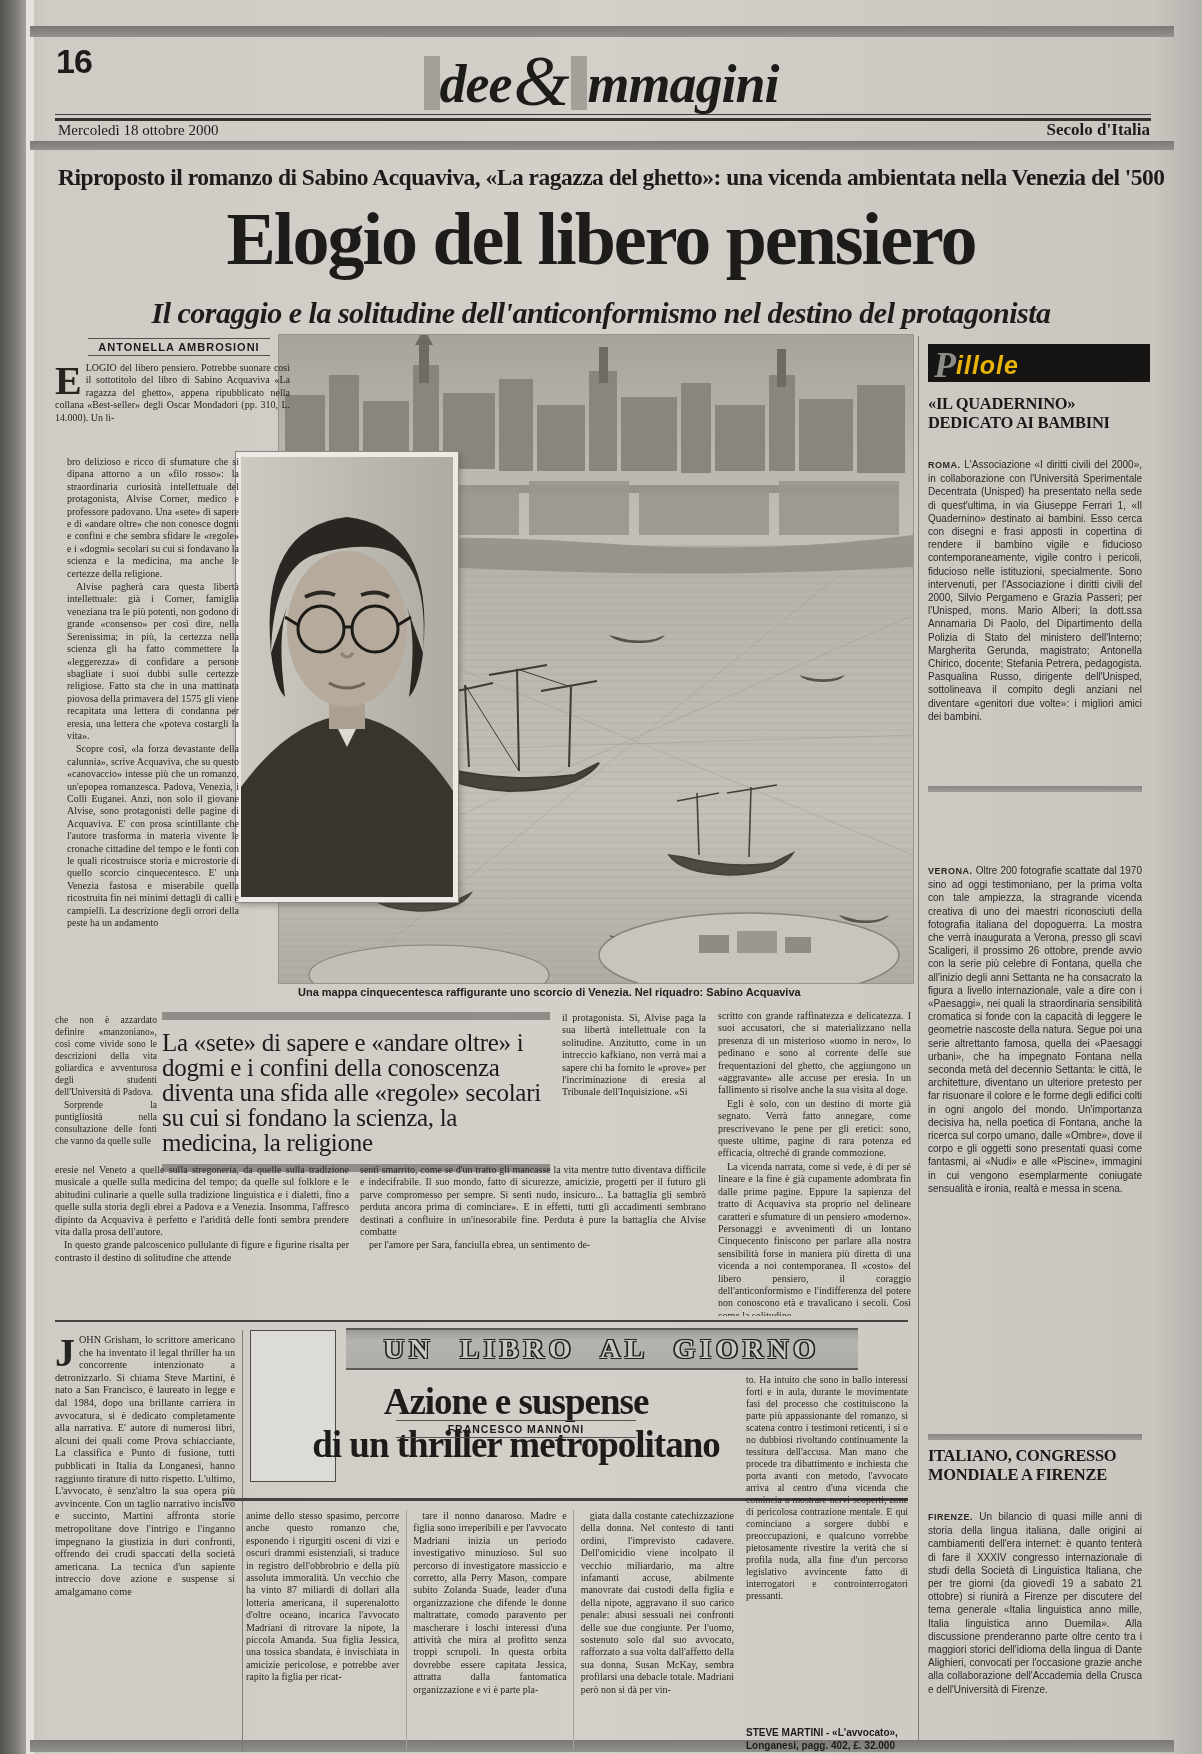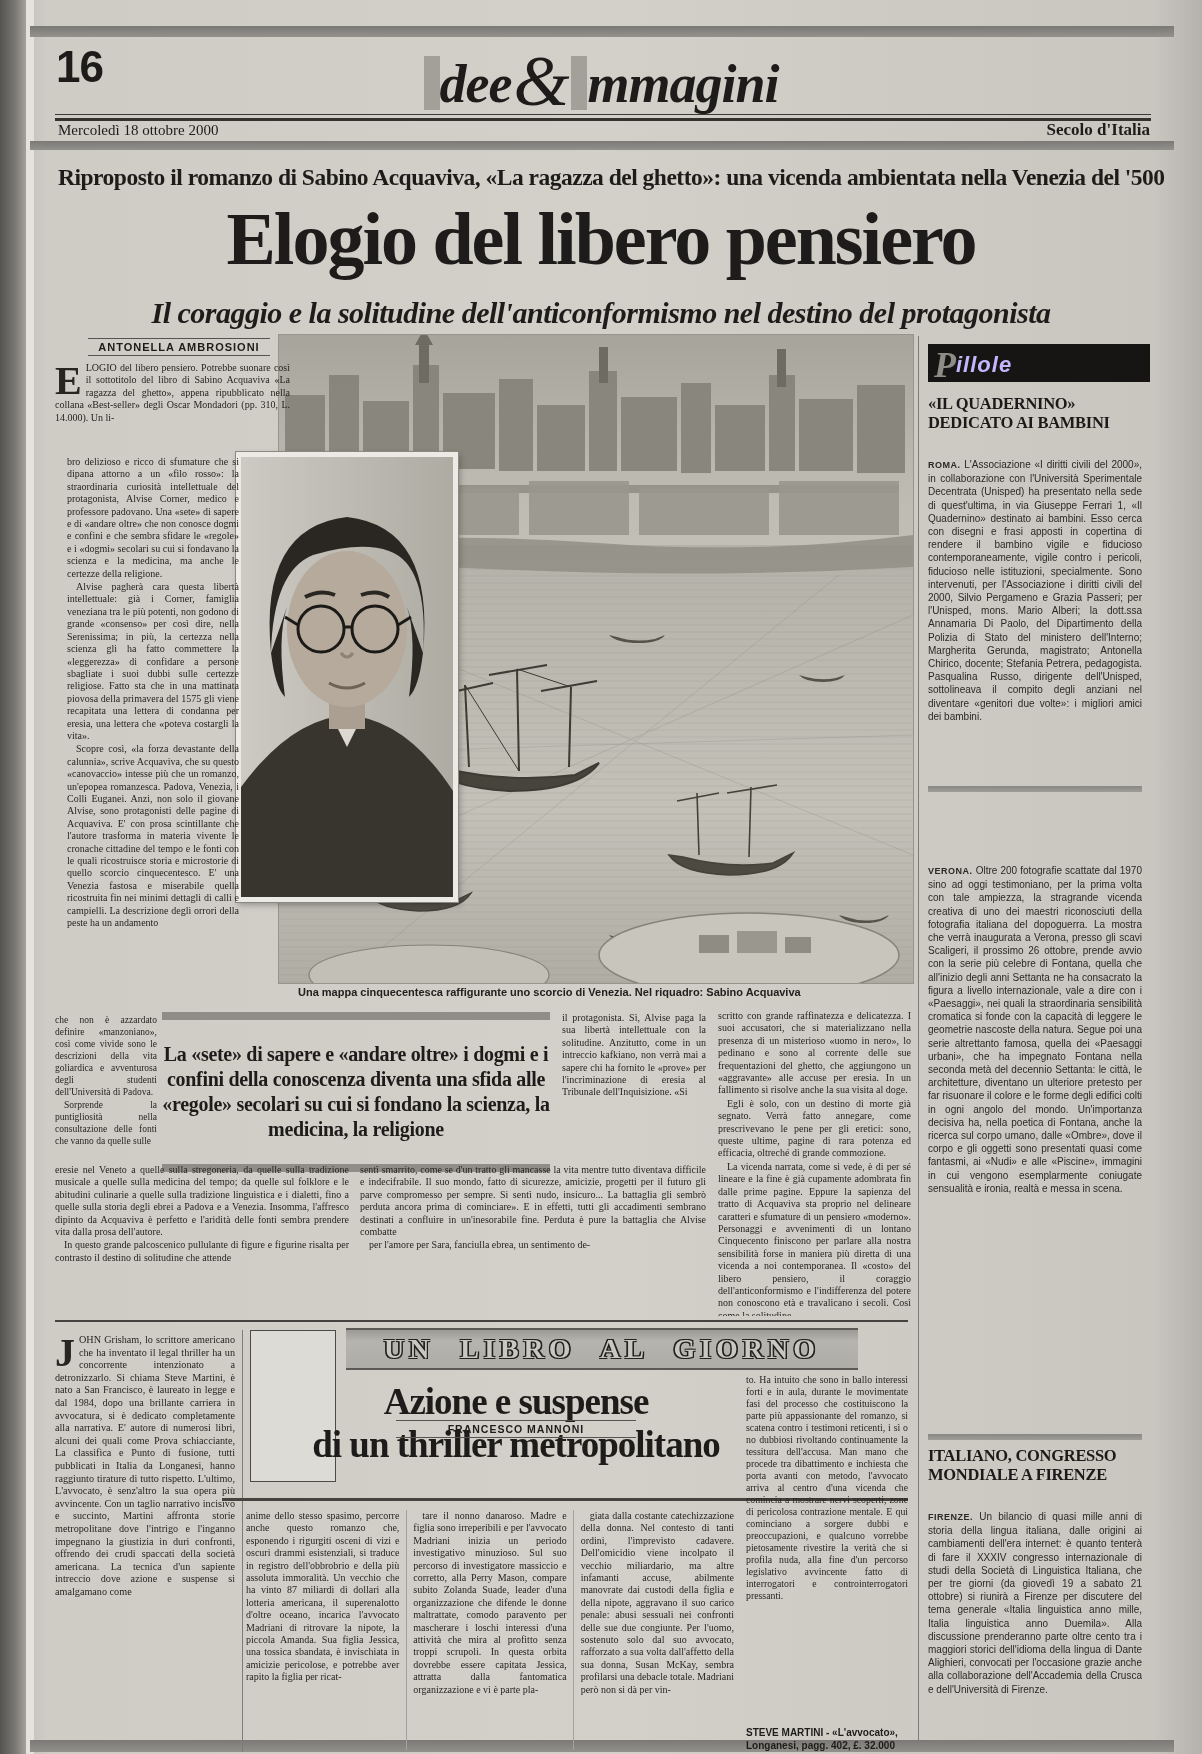--- a/index.html
+++ b/index.html
@@ -5,49 +5,49 @@
   html,body{margin:0;padding:0;background:#9a9894;}
   #page{position:relative;width:1202px;height:1754px;margin:0 auto;overflow:hidden;
         background:linear-gradient(90deg,#b9b6b1 0,#cfccc6 4%,#d3d0ca 50%,#c9c6c0 96%,#b5b2ad 100%);
         font-family:"Liberation Serif",serif;color:#1d1c1a;}
   .abs{position:absolute;}
   
   .scan-left{left:0;top:0;width:26px;height:1754px;background:linear-gradient(90deg,#55534f,#7b7975 60%,#a5a29d);}
   .scan-white{left:26px;top:0;width:8px;height:1754px;background:#e4e2dd;}
   .band{background:linear-gradient(180deg,#7b7975,#93918c);}
   
-  .pagenum{font-family:"Liberation Sans",sans-serif;font-weight:bold;font-size:44px;letter-spacing:-1px;}
+  .pagenum{font-family:"Liberation Sans",sans-serif;font-weight:bold;font-size:34px;letter-spacing:-1px;}
   .masthead{display:flex;align-items:flex-end;}
   .ibar{width:16px;height:54px;background:#a39f99;}
   .mast-word{font-style:italic;font-weight:bold;font-size:54px;line-height:52px;letter-spacing:-1px;}
   .mast-amp{font-style:italic;font-size:72px;line-height:58px;font-weight:normal;margin:0 2px;}
   .rule-double{border-top:1px solid #3a3936;border-bottom:3px solid #33322f;height:3px;}
   .dateline-row{font-size:15px;}
   .papername{font-weight:bold;font-size:17px;margin-left:17px;}
   
   .kicker{font-weight:bold;font-size:23.5px;letter-spacing:-0.5px;white-space:nowrap;}
   .mainhead{font-weight:bold;font-size:74px;letter-spacing:-2px;text-align:center;line-height:90px;}
   .subhead{font-style:italic;font-weight:600;font-size:30px;text-align:center;letter-spacing:-0.5px;}
   .byline{font-family:"Liberation Sans",sans-serif;font-weight:bold;font-size:11px;text-align:center;
           letter-spacing:1px;border-top:1px solid #55534f;border-bottom:1px solid #55534f;padding:2px 0;}
   
   .col{font-size:10px;line-height:12.4px;text-align:justify;overflow:hidden;color:#26251f;}
   .col p{margin:0;}
   .col p + p{text-indent:9px;margin-top:1px;}
   .dropcap{float:left;font-weight:bold;font-size:40px;line-height:33px;padding:2px 4px 0 0;}
   .caption{font-family:"Liberation Sans",sans-serif;font-weight:bold;font-size:11px;color:#22211e;}
   .pullquote{border-top:8px solid #8f8d88;border-bottom:8px solid #8f8d88;display:flex;align-items:center;}
-  .pullquote div{width:100%;text-align:center;font-size:20px;line-height:25px;font-weight:700;letter-spacing:-0.3px;}
+  .pullquote div{width:100%;text-align:left;font-size:25px;line-height:25px;font-weight:400;letter-spacing:-0.3px;}
   .vline{width:1px;background:#7d7b76;}
   .hline{background:#44433f;}
   
   .pillole-box{background:#161513;display:flex;align-items:flex-end;padding:0 10px 2px 6px;}
   .pillole-p{font-style:italic;font-size:36px;line-height:30px;color:#8e8c86;font-weight:bold;}
   .pillole-rest{font-family:"Liberation Sans",sans-serif;font-style:italic;font-weight:bold;
-                font-size:22px;line-height:30px;color:#c4b5fd;letter-spacing:1px;}
+                font-size:25px;line-height:30px;color:#eab308;letter-spacing:1px;}
   .side-title{font-weight:bold;font-size:16.5px;line-height:19px;letter-spacing:-0.3px;color:#1b1a18;}
   .side-body{font-family:"Liberation Sans",sans-serif;font-size:10px;line-height:13.2px;text-align:justify;
              overflow:hidden;color:#2a2924;}
   .side-body b{font-size:9px;letter-spacing:0.5px;}
   .sep{background:linear-gradient(180deg,#8a8883,#9f9d97);}
   
   .banner{background:linear-gradient(180deg,#9c9a95,#b6b4af 30%,#aeaca7);border-top:2px solid #5b5955;
           border-bottom:2px solid #5b5955;display:flex;align-items:center;justify-content:center;}
   .banner span{font-weight:bold;font-size:28px;letter-spacing:5px;word-spacing:14px;color:#c9c7c2;
         text-shadow:-1.4px -1.4px 0 #23221f,1.4px -1.4px 0 #23221f,-1.4px 1.4px 0 #23221f,1.4px 1.4px 0 #23221f;}

